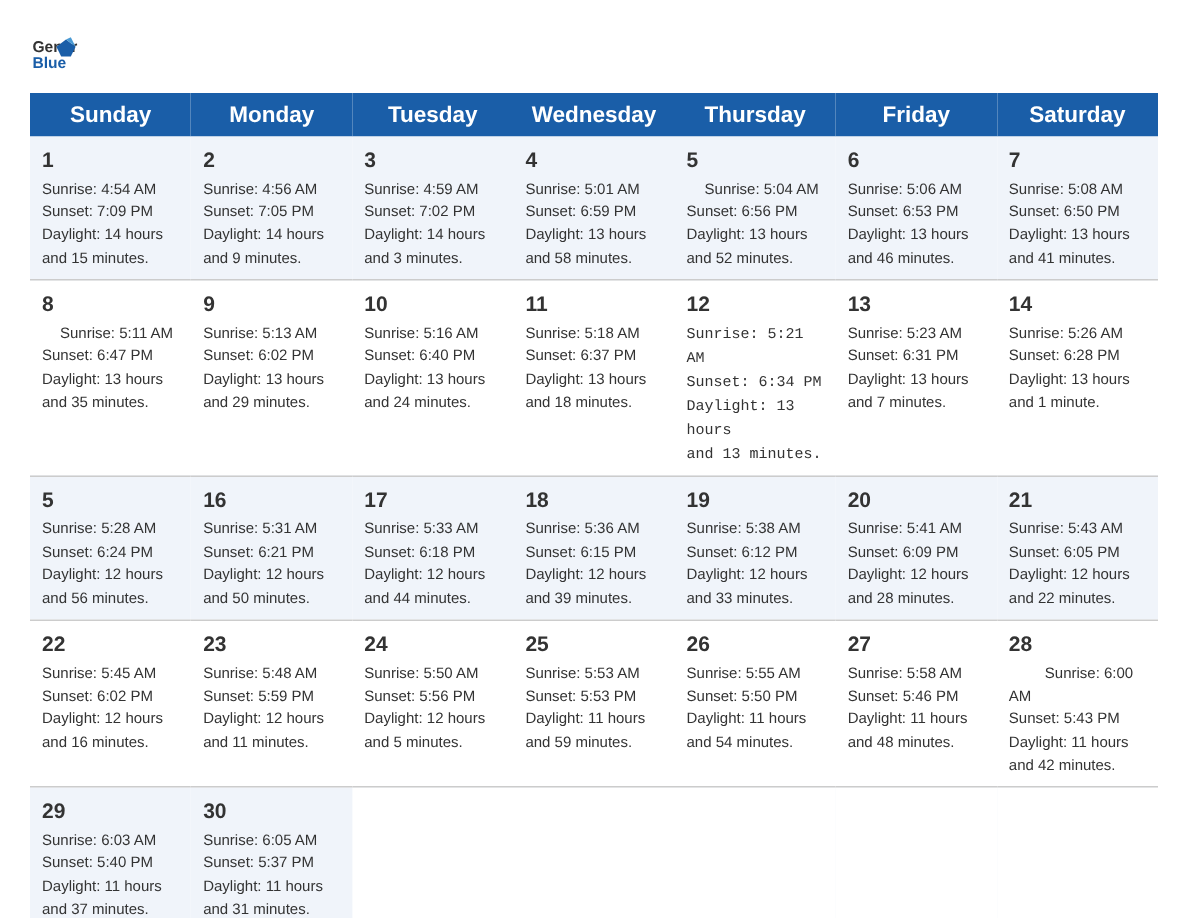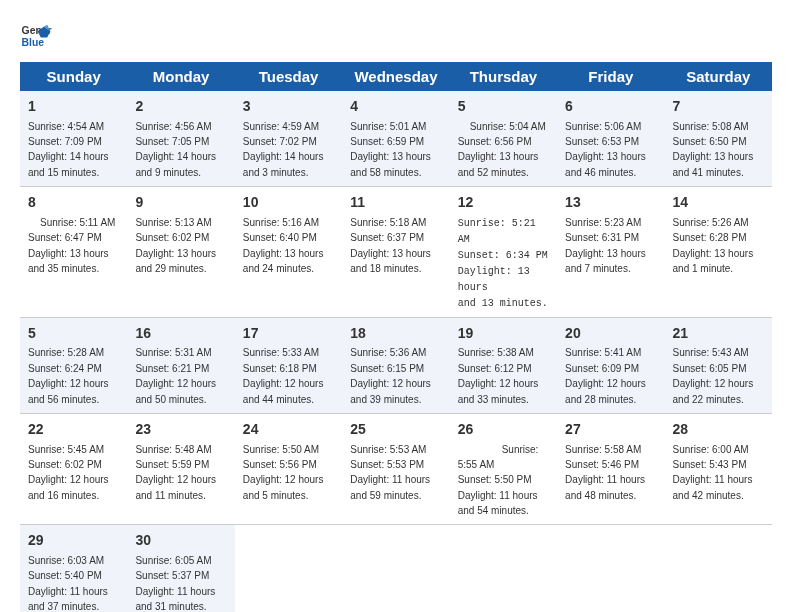--- a/index.html
+++ b/index.html
@@ -211,29 +211,29 @@
 Daylight: 12 hours
 and 11 minutes.</span></td>
         <td><span class="day-num">24</span><span class="day-info" style="white-space: pre-line;">Sunrise: 5:50 AM
 Sunset: 5:56 PM
 Daylight: 12 hours
 and 5 minutes.</span></td>
         <td><span class="day-num">25</span><span class="day-info" style="white-space: pre-line; text-align: center;">Sunrise: 5:53 AM
 Sunset: 5:53 PM
 Daylight: 11 hours
 and 59 minutes.</span></td>
-        <td><span class="day-num">26</span><span class="day-info" style="white-space: pre-line; margin-left: 44px;">Sunrise: 5:55 AM
+        <td><span class="day-num">26</span><span class="day-info" style="white-space: pre-line;">Sunrise: 5:55 AM
 Sunset: 5:50 PM
 Daylight: 11 hours
 and 54 minutes.</span></td>
         <td><span class="day-num">27</span><span class="day-info" style="white-space: pre-line;">Sunrise: 5:58 AM
 Sunset: 5:46 PM
 Daylight: 11 hours
 and 48 minutes.</span></td>
-        <td><span class="day-num">28</span><span class="day-info" style="white-space: pre-line;">Sunrise: 6:00 AM
+        <td><span class="day-num">28</span><span class="day-info" style="white-space: pre-line; margin-left: 24px;">Sunrise: 6:00 AM
 Sunset: 5:43 PM
 Daylight: 11 hours
 and 42 minutes.</span></td>
       </tr>
       <tr>
         <td><span class="day-num">29</span><span class="day-info" style="white-space: pre-line; margin-top: 40px;">Sunrise: 6:03 AM
 Sunset: 5:40 PM
 Daylight: 11 hours
 and 37 minutes.</span></td>
         <td><span class="day-num">30</span><span class="day-info" style="white-space: pre-line;">Sunrise: 6:05 AM

